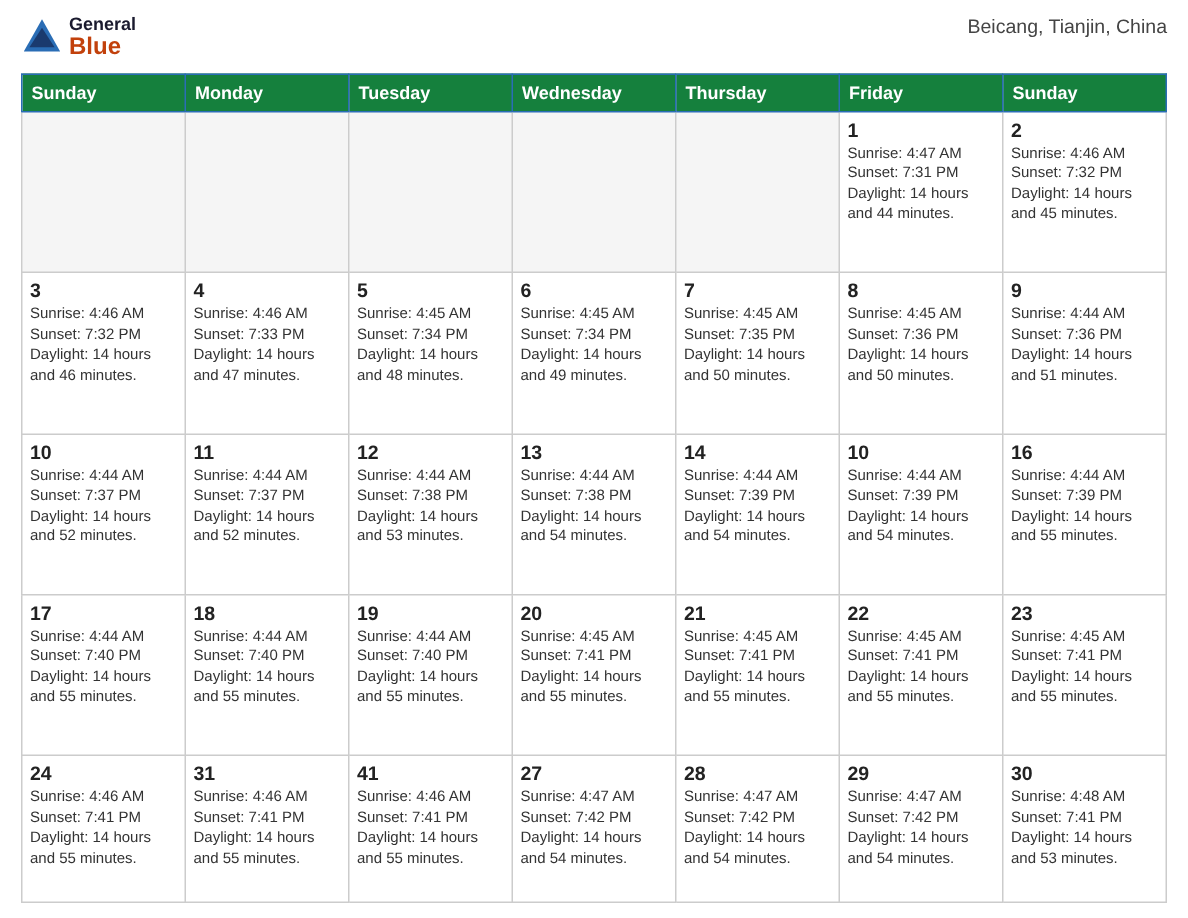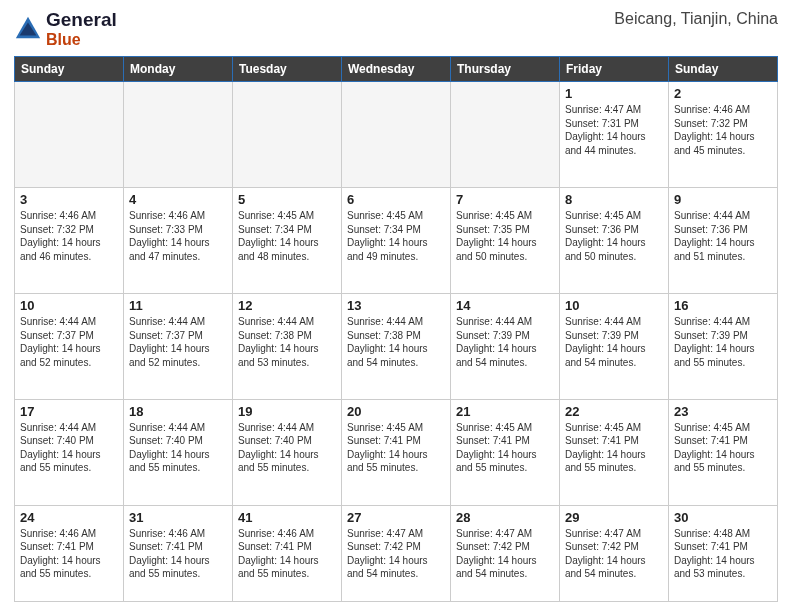--- a/index.html
+++ b/index.html
@@ -28,21 +28,21 @@
       display: flex;
       align-items: center;
       gap: 4px;
     }
     .logo-text {
       display: flex;
       flex-direction: column;
       line-height: 1.1;
     }
     .logo-general {
-      font-size: 19px;
+      font-size: 12px;
       font-weight: bold;
       color: #1a1a2e;
     }
     .logo-blue {
       font-size: 16px;
       font-weight: bold;
       color: #c2410c;
     }
     .logo-icon {
       width: 28px;
@@ -50,32 +50,32 @@
     }
     .title-block {
       text-align: right;
     }
     .month-title {
       font-size: 28px;
       font-weight: bold;
       color: #1a1a2e;
     }
     .location {
-      font-size: 16px;
+      font-size: 13px;
       color: #444;
     }
     .calendar {
       flex: 1;
       border: 1px solid #ccc;
       border-collapse: collapse;
       width: 100%;
       table-layout: fixed;
     }
     .calendar th {
-      background: #404040;
+      background: #15803d;
       color: #fff;
       text-align: left;
       padding: 5px 6px;
       font-size: 12px;
       font-weight: bold;
       border: 1px solid #2a6db5;
     }
     .calendar td {
       border: 1px solid #ccc;
       vertical-align: top;

